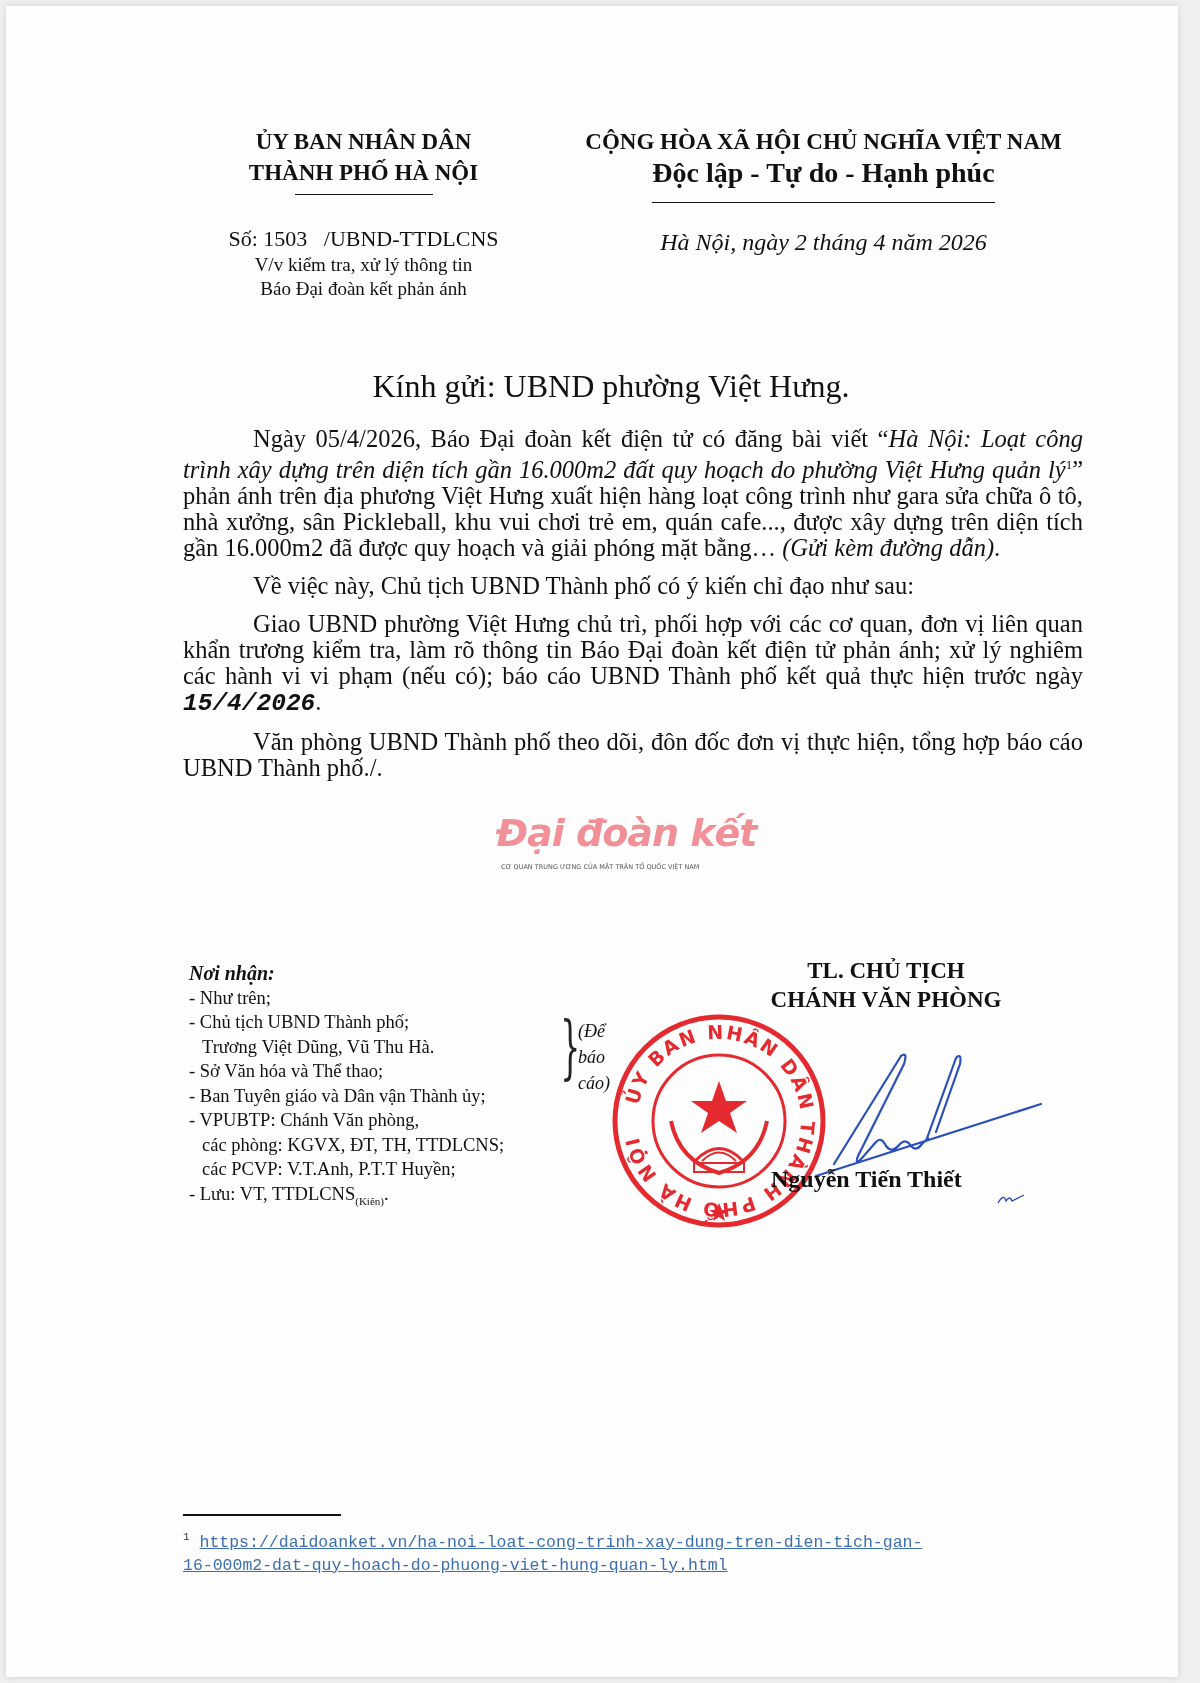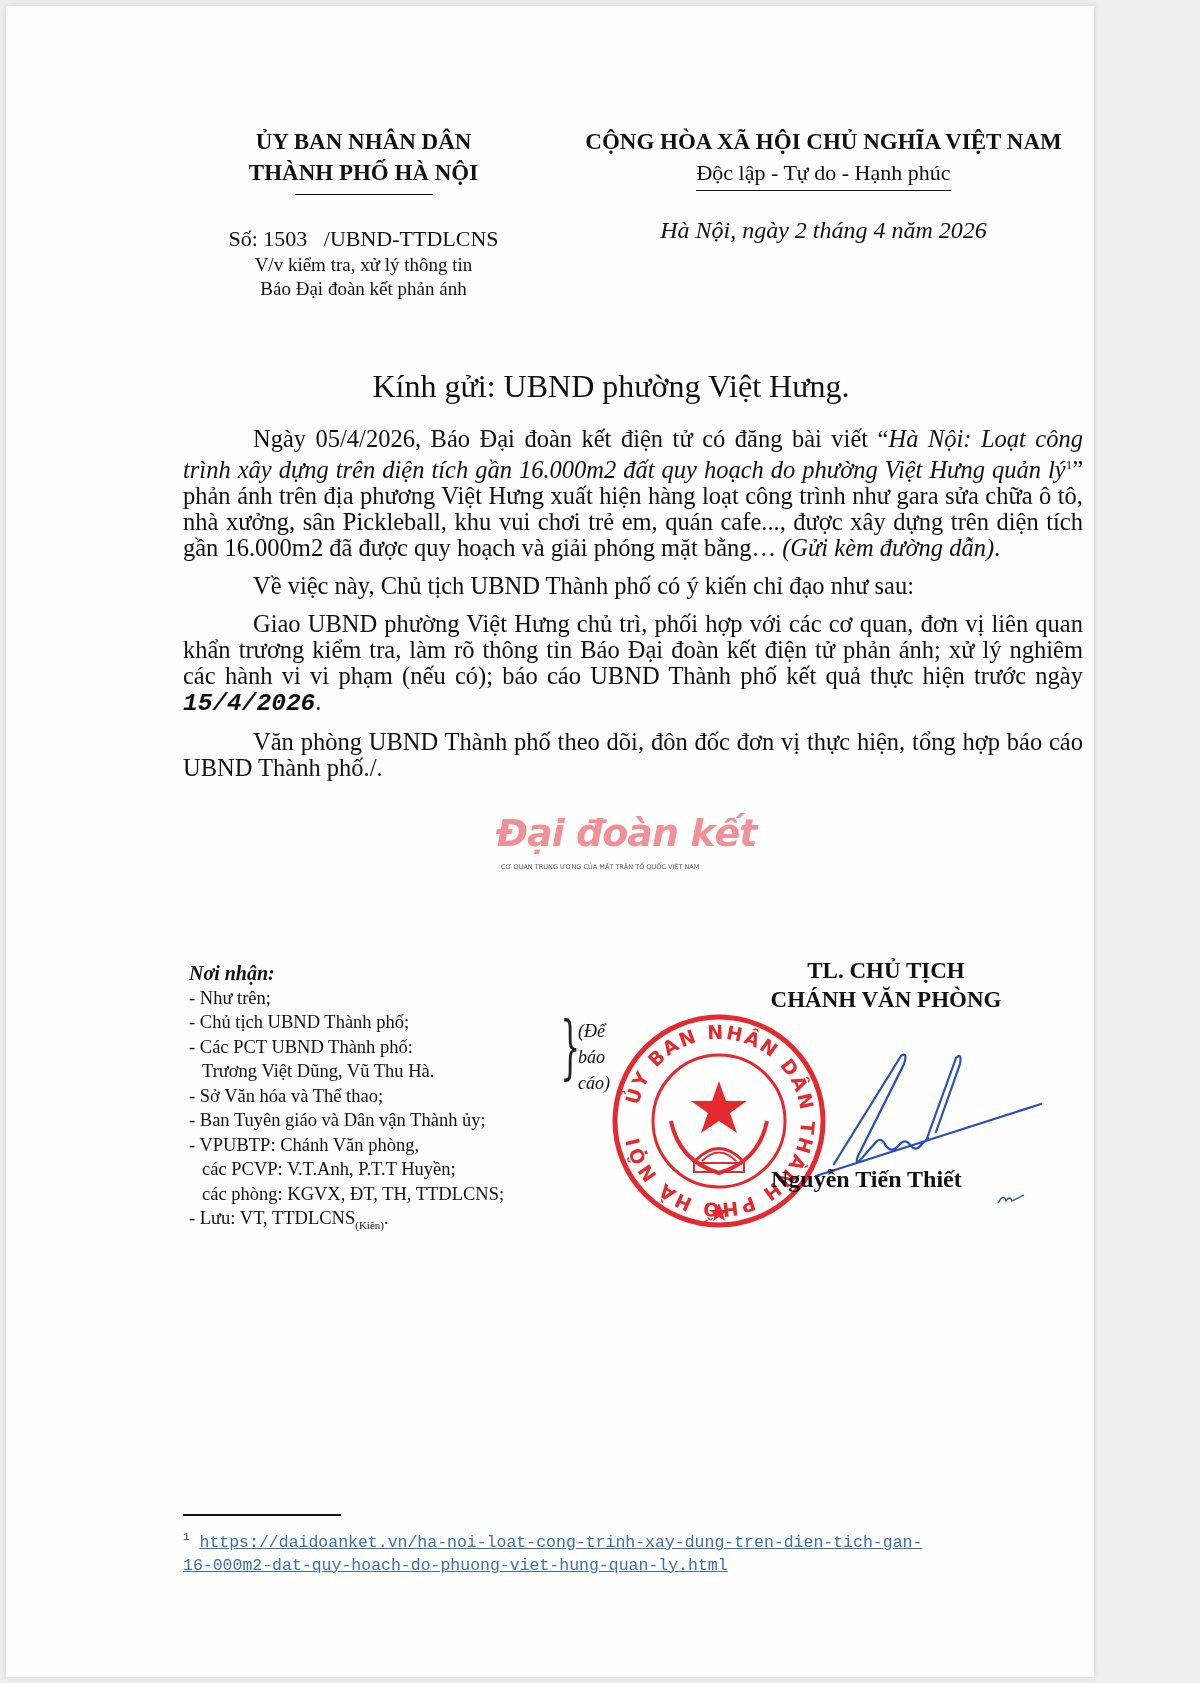--- a/index.html
+++ b/index.html
@@ -2,39 +2,39 @@
 <html><head>
 <meta charset="utf-8">
 <style>
   html, body { margin:0; padding:0; }
   body {
     width:1200px; height:1683px; background:#efefef;
     font-family:"Liberation Serif", "DejaVu Serif", serif; color:#111;
     position:relative; overflow:hidden;
   }
   .page {
-    position:absolute; left:6px; top:6px; width:1088px; height:1671px;
+    position:absolute; left:6px; top:6px; width:1172px; height:1671px;
     background:#fefefe; box-shadow:0 0 6px rgba(0,0,0,0.12);
   }
   .abs { position:absolute; }
   .center { text-align:center; }
   .b { font-weight:bold;font-family:Liberation Mono, monospace; }
   .i { font-style:italic; }
 
   
   .hdr-left { left:170px; top:120px; width:375px; }
   .hdr-left .org1, .hdr-left .org2 { font-size:23px; font-weight:bold; line-height:31px; }
   .hdr-left .rule { width:138px; height:1px; background:#111; margin:6px auto 0; }
   .hdr-left .so { font-size:22px; margin-top:30px; line-height:28px; }
   .hdr-left .vv { font-size:19px; line-height:24px; }
 
   
   .hdr-right { left:555px; top:120px; width:525px; }
   .hdr-right .nation { font-size:23px; font-weight:bold; line-height:31px; white-space:nowrap; }
-  .hdr-right .motto { font-size:22px; font-weight:normal; line-height:31px; display:inline-block; border-bottom:1.5px solid #111; padding-bottom:2px; }
+  .hdr-right .motto { font-size:28px; font-weight:bold; line-height:31px; display:inline-block; border-bottom:1.5px solid #111; padding-bottom:14px; }
   .hdr-right .date { font-size:24px; font-style:italic; margin-top:26px; }
 
   
   .recipient { left:170px; top:362px; width:870px; font-size:32px; }
   .body { left:177px; top:420px; width:900px; font-size:24.5px; line-height:26px; text-align:justify; }
   .body p { margin:0 0 12px 0; text-indent:70px; }
   .body sup { font-size:13px; }
   .wm-text { left:490px; top:805px; font-family:"DejaVu Sans", sans-serif; font-size:38px; font-weight:bold; font-style:italic; color:rgba(232,70,80,0.6); letter-spacing:-1px; }
   .wm-sub { left:495px; top:857px; font-family:"DejaVu Sans", sans-serif; font-size:6.5px; color:#555; white-space:nowrap; }
 
@@ -92,27 +92,26 @@
     <p>Văn phòng UBND Thành phố theo dõi, đôn đốc đơn vị thực hiện, tổng hợp báo cáo UBND Thành phố./.</p>
   </div>
 
   <div class="abs wm-text">Đại đoàn kết</div>
   <div class="abs wm-sub">CƠ QUAN TRUNG ƯƠNG CỦA MẶT TRẬN TỔ QUỐC VIỆT NAM</div>
 
   <div class="abs noinhan">
     <div class="title">Nơi nhận:</div>
     <div>- Như trên;</div>
     <div>- Chủ tịch UBND Thành phố;</div>
-    <div>- Các PCT UBND Thành phố:</div>
     <div class="indent">Trương Việt Dũng, Vũ Thu Hà.</div>
     <div>- Sở Văn hóa và Thể thao;</div>
     <div>- Ban Tuyên giáo và Dân vận Thành ủy;</div>
     <div>- VPUBTP: Chánh Văn phòng,</div>
+    <div class="indent">các phòng: KGVX, ĐT, TH, TTDLCNS;</div>
     <div class="indent">các PCVP: V.T.Anh, P.T.T Huyền;</div>
-    <div class="indent">các phòng: KGVX, ĐT, TH, TTDLCNS;</div>
     <div><span>- Lưu: VT, TTDLCNS</span><sub>(Kiên)</sub><span>.</span></div>
   </div>
   <div class="abs brace">}</div>
   <div class="abs debao">
     <div>(Để</div>
     <div>báo</div>
     <div>cáo)</div>
   </div>
 
   <div class="abs sig center">

